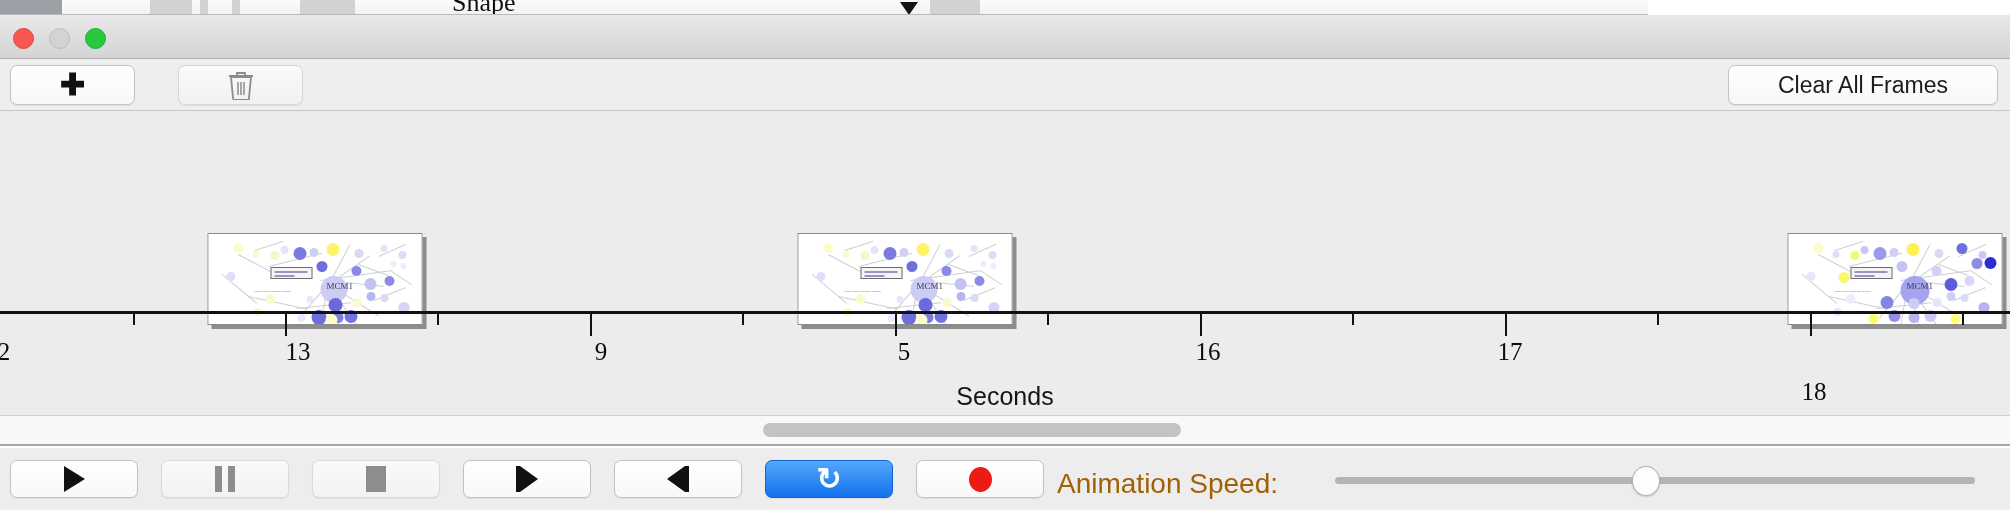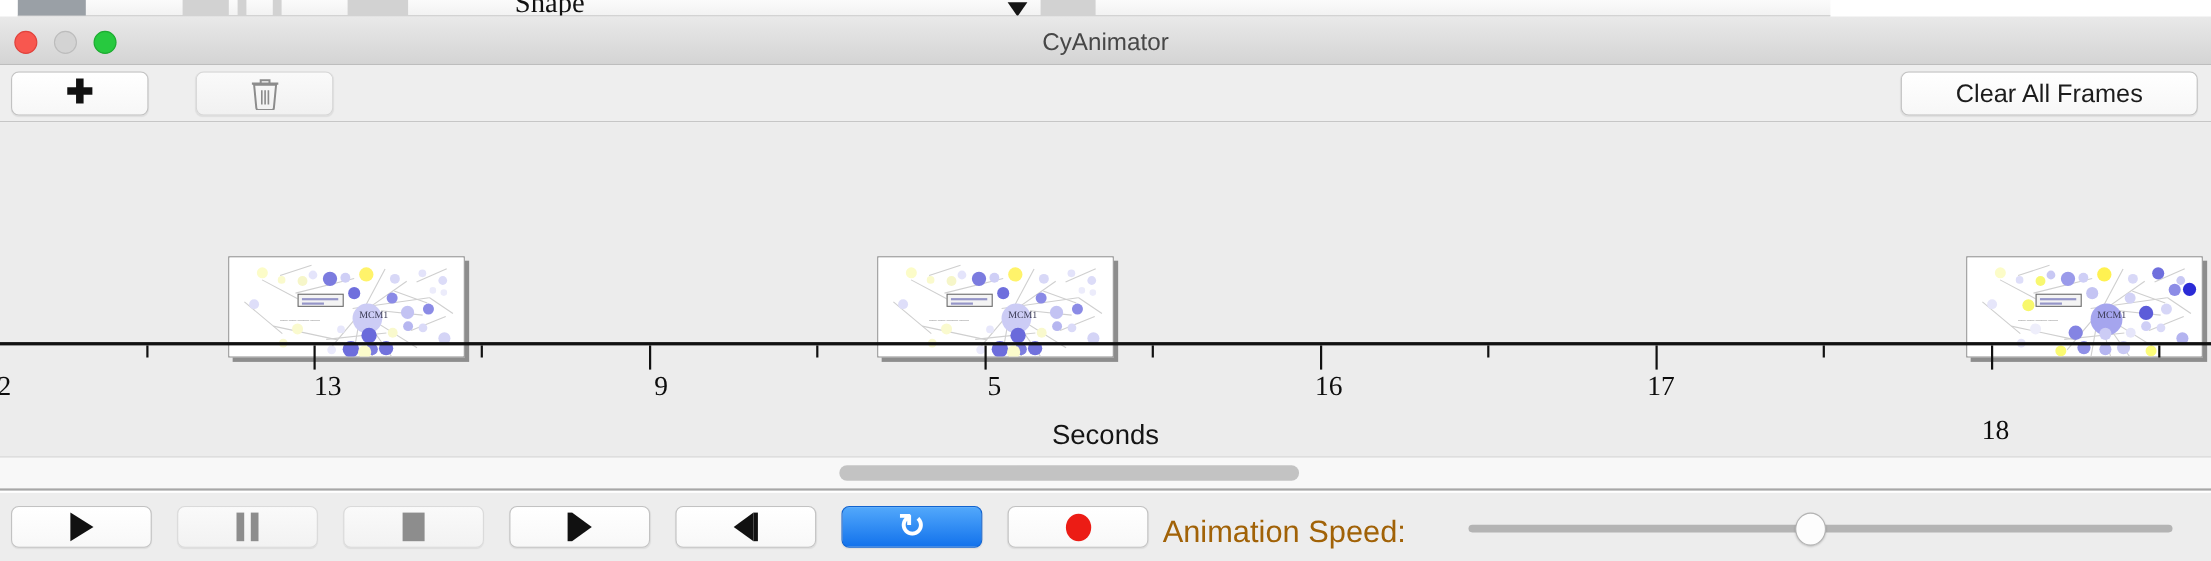--- a/index.html
+++ b/index.html
@@ -5,21 +5,21 @@
   * { box-sizing: border-box; margin: 0; padding: 0; }
   html, body {
     width: 2010px; height: 510px;
     overflow: hidden;
     font-family: "Liberation Sans", sans-serif;
     background: #ffffff;
   }
 
   
   .bg-window-strip {
-    position: absolute; left: 16px; top: 0; width: 1648px; height: 15px;
+    position: absolute; left: 0; top: 0; width: 1648px; height: 15px;
     background: linear-gradient(#fbfbfb, #f2f2f2);
     border-bottom: 1px solid #b9b9b9;
     overflow: hidden;
   }
   .bg-chip {
     position: absolute; top: 0; height: 15px;
     background: #d2d2d2;
   }
   .bg-chip.dark { background: #9aa0a6; }
   .bg-shape-text {
@@ -223,21 +223,20 @@
   <div class="bg-curve" style="left:1880px;"></div>
   <div class="bg-curve" style="left:1955px;"></div>
 </div>
 
 <div class="titlebar">
   <div class="traffic">
     <span class="dot red"></span>
     <span class="dot yellow"></span>
     <span class="dot green"></span>
   </div>
-  <div class="win-title">CyAnimator</div>
 </div>
 
 <div class="toolbar">
   <div class="btn" id="add-frame-btn">
     <span class="plus-ico">✚</span>
   </div>
   <div class="btn disabled" id="del-frame-btn">
     <svg width="26" height="30" viewBox="0 0 26 30">
       <path d="M3 7 h20 l-2 21 a2 2 0 0 1 -2 2 h-12 a2 2 0 0 1 -2 -2 z" fill="none" stroke="#8c8c8c" stroke-width="1.8"></path>
       <path d="M1 6 h24" stroke="#8c8c8c" stroke-width="2" fill="none"></path>

